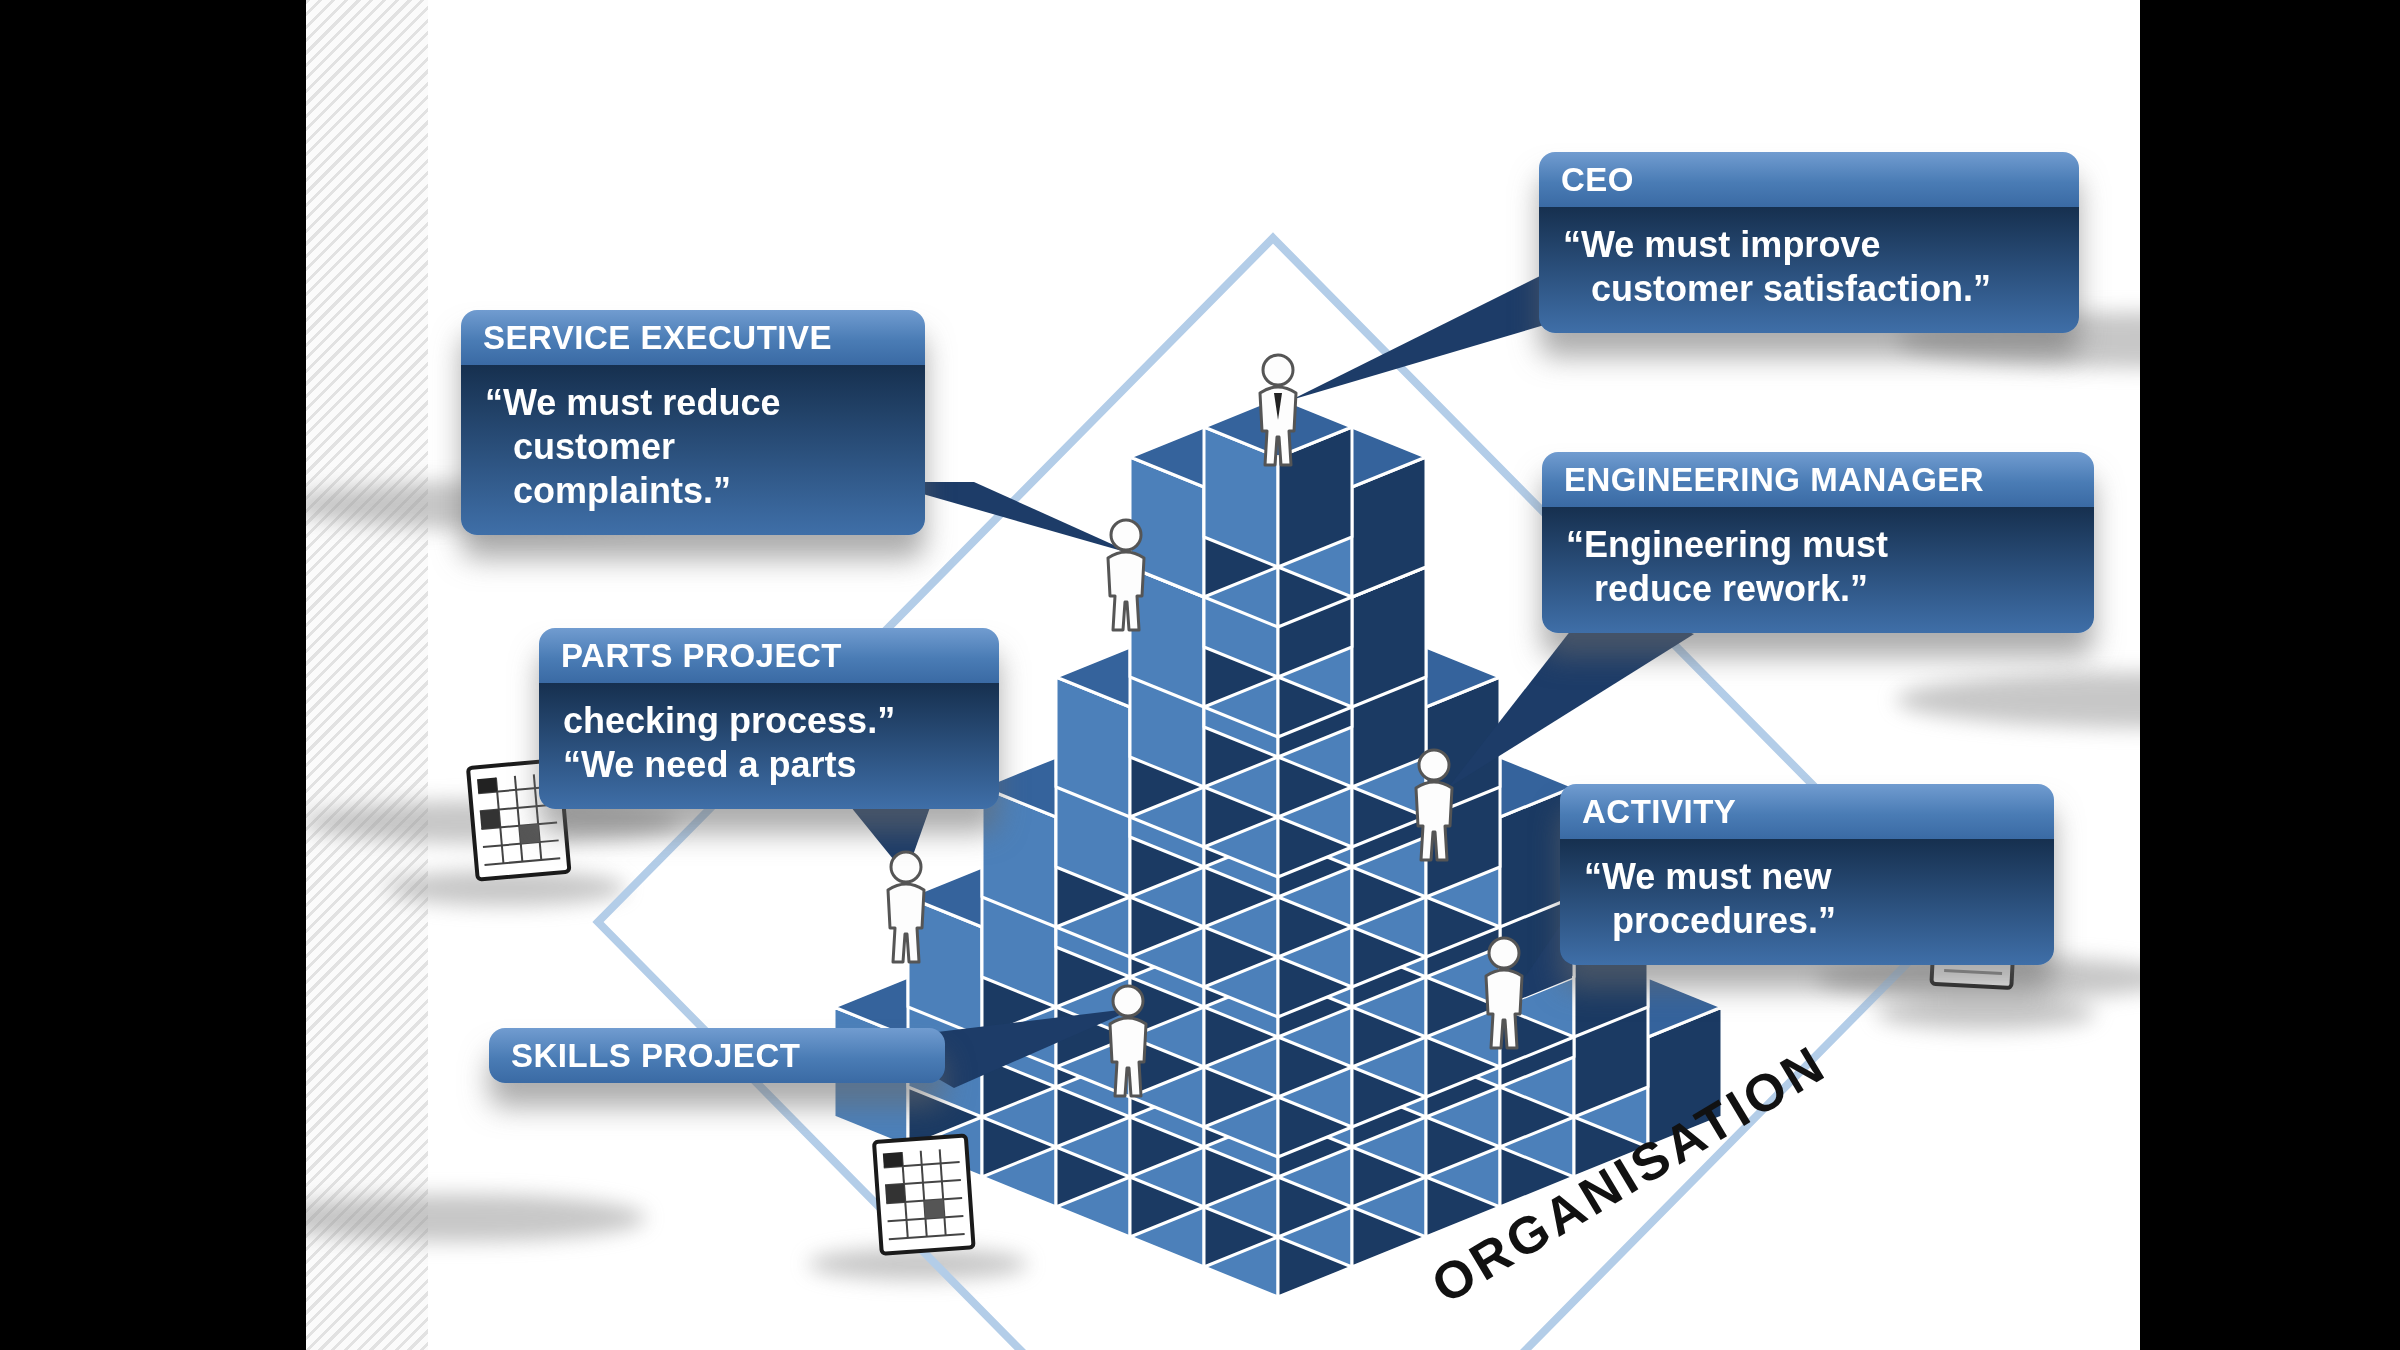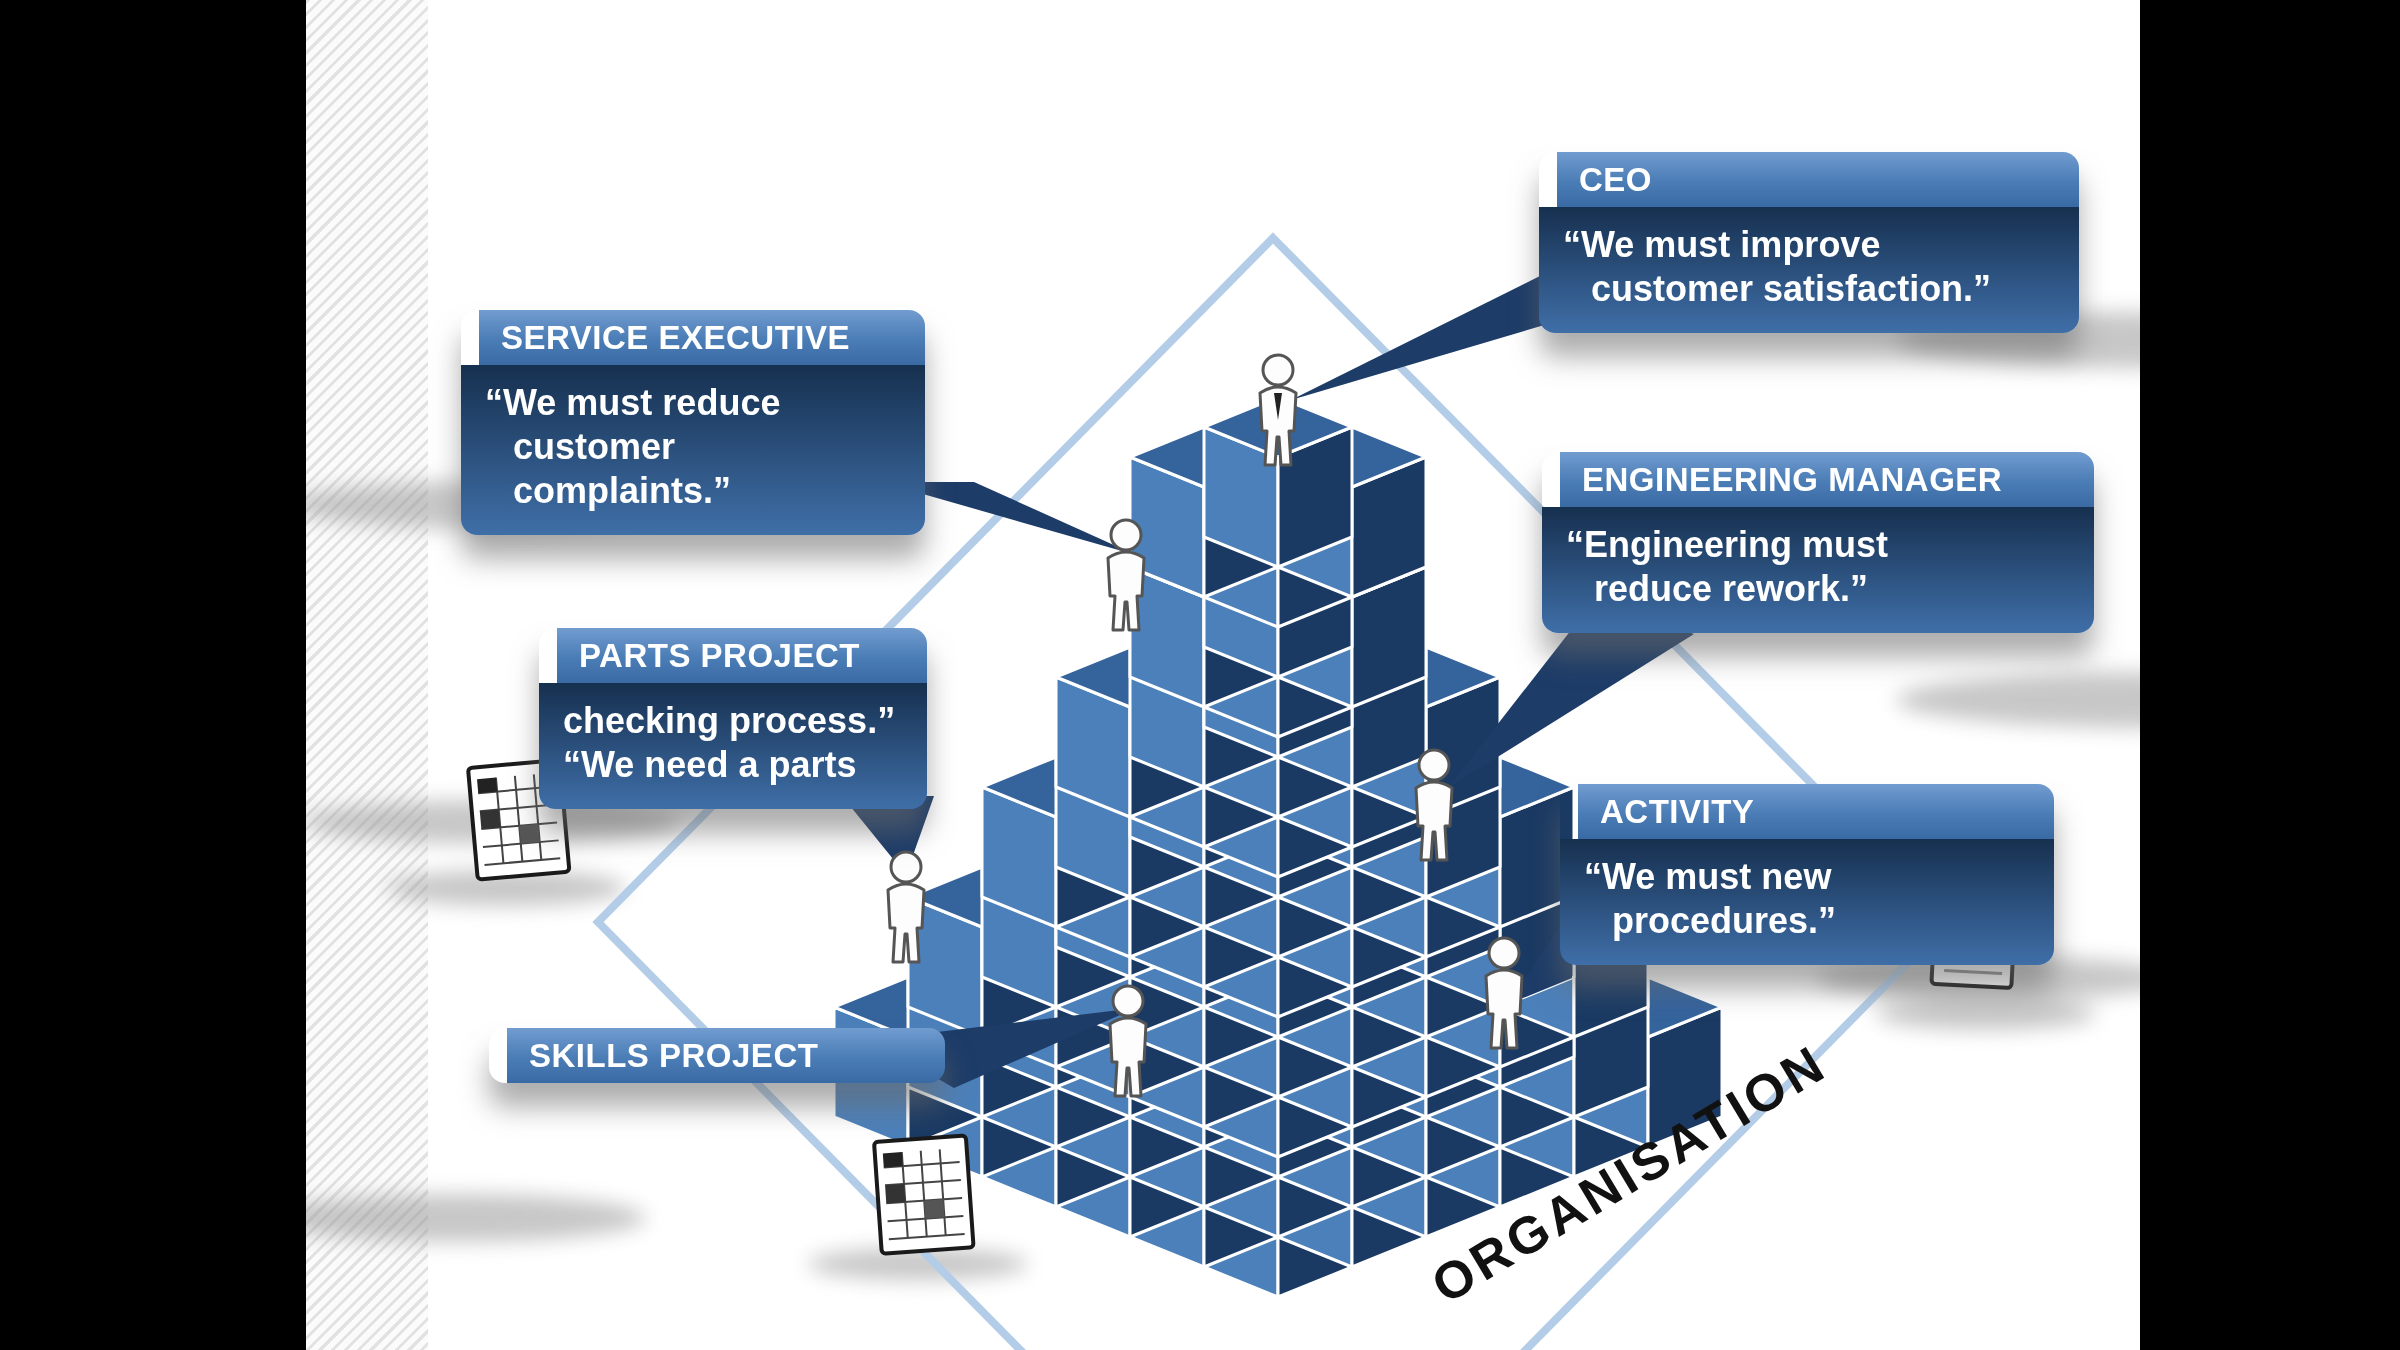--- a/index.html
+++ b/index.html
@@ -7,21 +7,21 @@
   .bar{position:absolute;top:0;height:1350px;background:#000;z-index:10;}
   .bar.left{left:0;width:306px;}
   .bar.right{left:2140px;width:260px;}
   .slide{position:absolute;left:306px;top:0;width:1834px;height:1350px;background:#fff;overflow:hidden;}
   .hatch{position:absolute;left:0;top:0;width:122px;height:1350px;
     background:repeating-linear-gradient(135deg,#e2e2e2 0 3px,#fbfbfb 3px 9px);z-index:1;}
   .scene{position:absolute;left:0;top:0;width:1834px;height:1350px;z-index:2;}
   .callout{position:absolute;border-radius:16px;overflow:hidden;z-index:5;
     box-shadow:0 24px 28px rgba(105,105,105,.55);}
   .callout-header{background:linear-gradient(180deg,#719cd0 0%,var(--callout-header,#4a7cb5) 55%,#3a6aa4 100%);
-    color:#fff;font-weight:bold;font-size:33px;padding:9px 22px 8px;letter-spacing:.5px;margin-left:18px;}
+    color:#fff;font-weight:bold;font-size:33px;padding:9px 22px 8px;letter-spacing:.5px;}
   .callout-body{background:linear-gradient(180deg,var(--callout-body-top,#16304f) 0%,var(--callout-body-bottom,#3f6fa8) 100%);
     color:#fff;font-weight:bold;font-size:36px;line-height:1.22;padding:16px 24px 22px;}
   .ind{padding-left:28px;}
   .org-text{font-weight:bold;font-size:52px;letter-spacing:4px;}
 </style>
 </head>
 <body>
 
 <div class="stage">
   <div class="bar left"></div>
@@ -415,21 +415,21 @@
     </div>
 
     <div class="callout" style="left:1236px;top:452px;width:552px">
       <div class="callout-header">ENGINEERING MANAGER</div>
       <div class="callout-body">
         <div>“Engineering must</div>
         <div class="ind">reduce rework.”</div>
       </div>
     </div>
 
-    <div class="callout" style="left:233px;top:628px;width:388px">
+    <div class="callout" style="left:233px;top:628px;width:460px">
       <div class="callout-header">PARTS PROJECT</div>
       <div class="callout-body">
         <div>checking process.”</div>
         <div>“We need a parts</div>
       </div>
     </div>
 
     <div class="callout" style="left:1254px;top:784px;width:494px">
       <div class="callout-header">ACTIVITY</div>
       <div class="callout-body">

